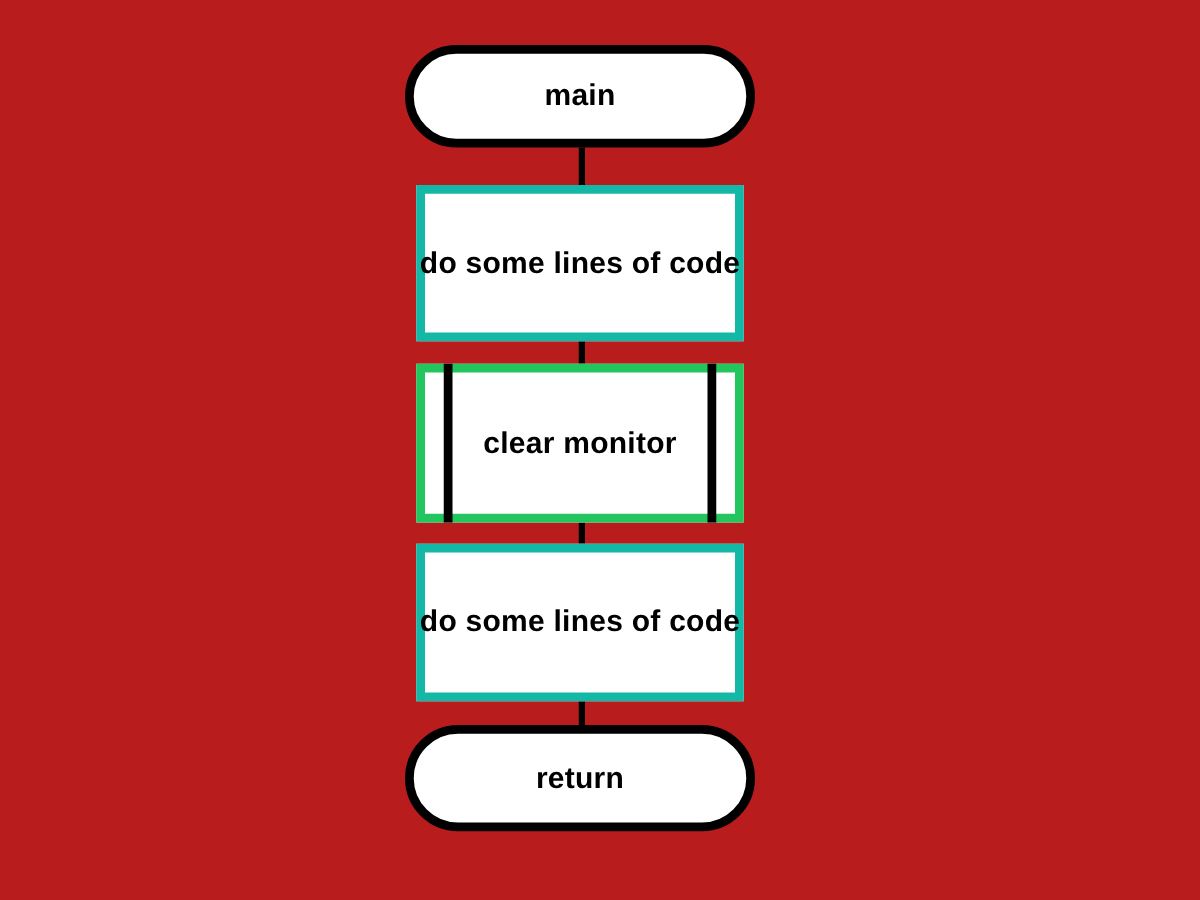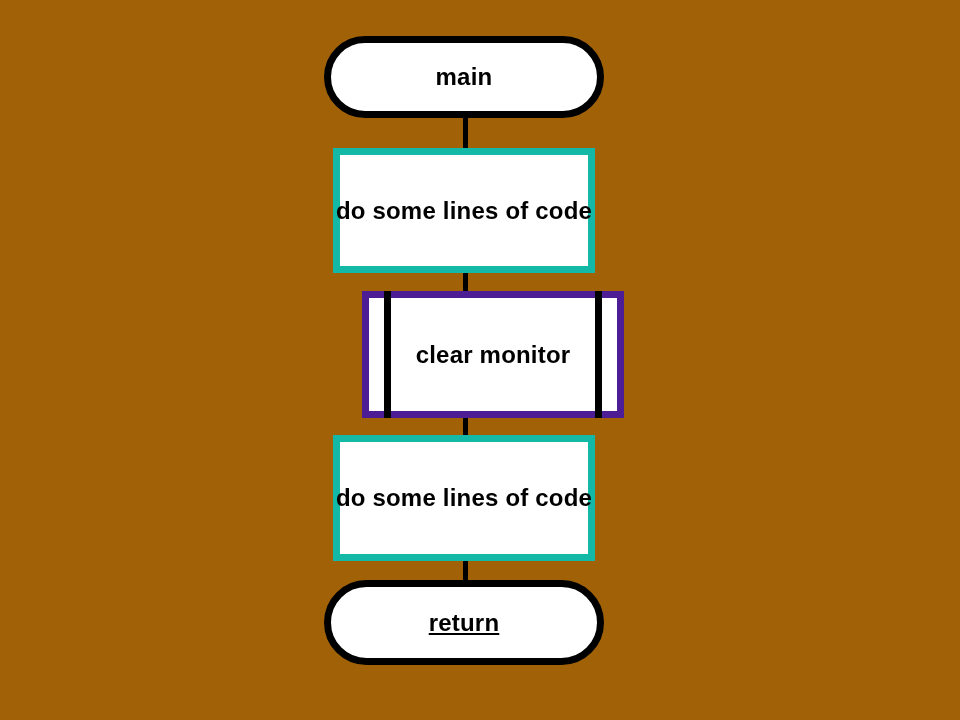--- a/index.html
+++ b/index.html
@@ -4,42 +4,41 @@
 <style>
   html, body {
     margin: 0;
     padding: 0;
     background: #ffffff;
   }
   #canvas {
     position: relative;
     width: 960px;
     height: 720px;
-    background: #a16207;
+    background: #b91c1c;
     overflow: hidden;
     font-family: "Liberation Sans", sans-serif;
   }
   .node {
     position: absolute;
     box-sizing: border-box;
     background: #ffffff;
     display: flex;
     align-items: center;
     justify-content: center;
   }
   .terminal {
     border: 7px solid #000000;
     border-radius: 999px;
   }
   .process {
     border: 7px solid #14b8a6;
   }
   .subroutine {
-    border: 7px solid #4c1d95;
-    margin-left: 29px;
+    border: 7px solid #22c55e;
   }
   .sub-bar {
     position: absolute;
     top: -7px;
     bottom: -7px;
     width: 7px;
     background: #000000;
   }
   .sub-bar.left  { left: 15px; }
   .sub-bar.right { right: 15px; }
@@ -85,17 +84,17 @@
   <div class="node subroutine" style="left:333px; top:291px; width:262px; height:127px;">
     <div class="sub-bar left"></div>
     <div class="sub-bar right"></div>
     <span class="node-label">clear monitor</span>
   </div>
 
   <div class="node process" style="left:333px; top:435px; width:262px; height:126px;">
     <span class="node-label">do some lines of code</span>
   </div>
 
-  <div class="node terminal" style="left:324px; top:580px; width:280px; height:85px;text-decoration:underline;">
+  <div class="node terminal" style="left:324px; top:580px; width:280px; height:85px;">
     <span class="node-label">return</span>
   </div>
 
 </div>
 
 </body></html>

